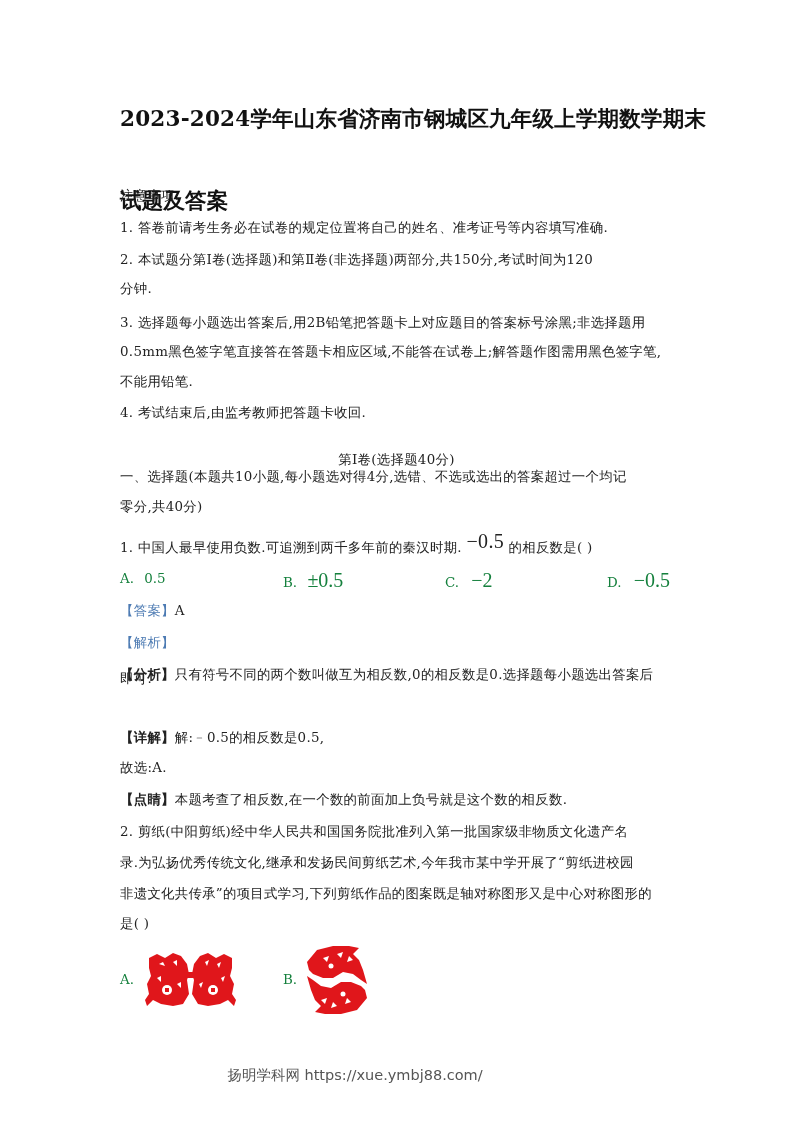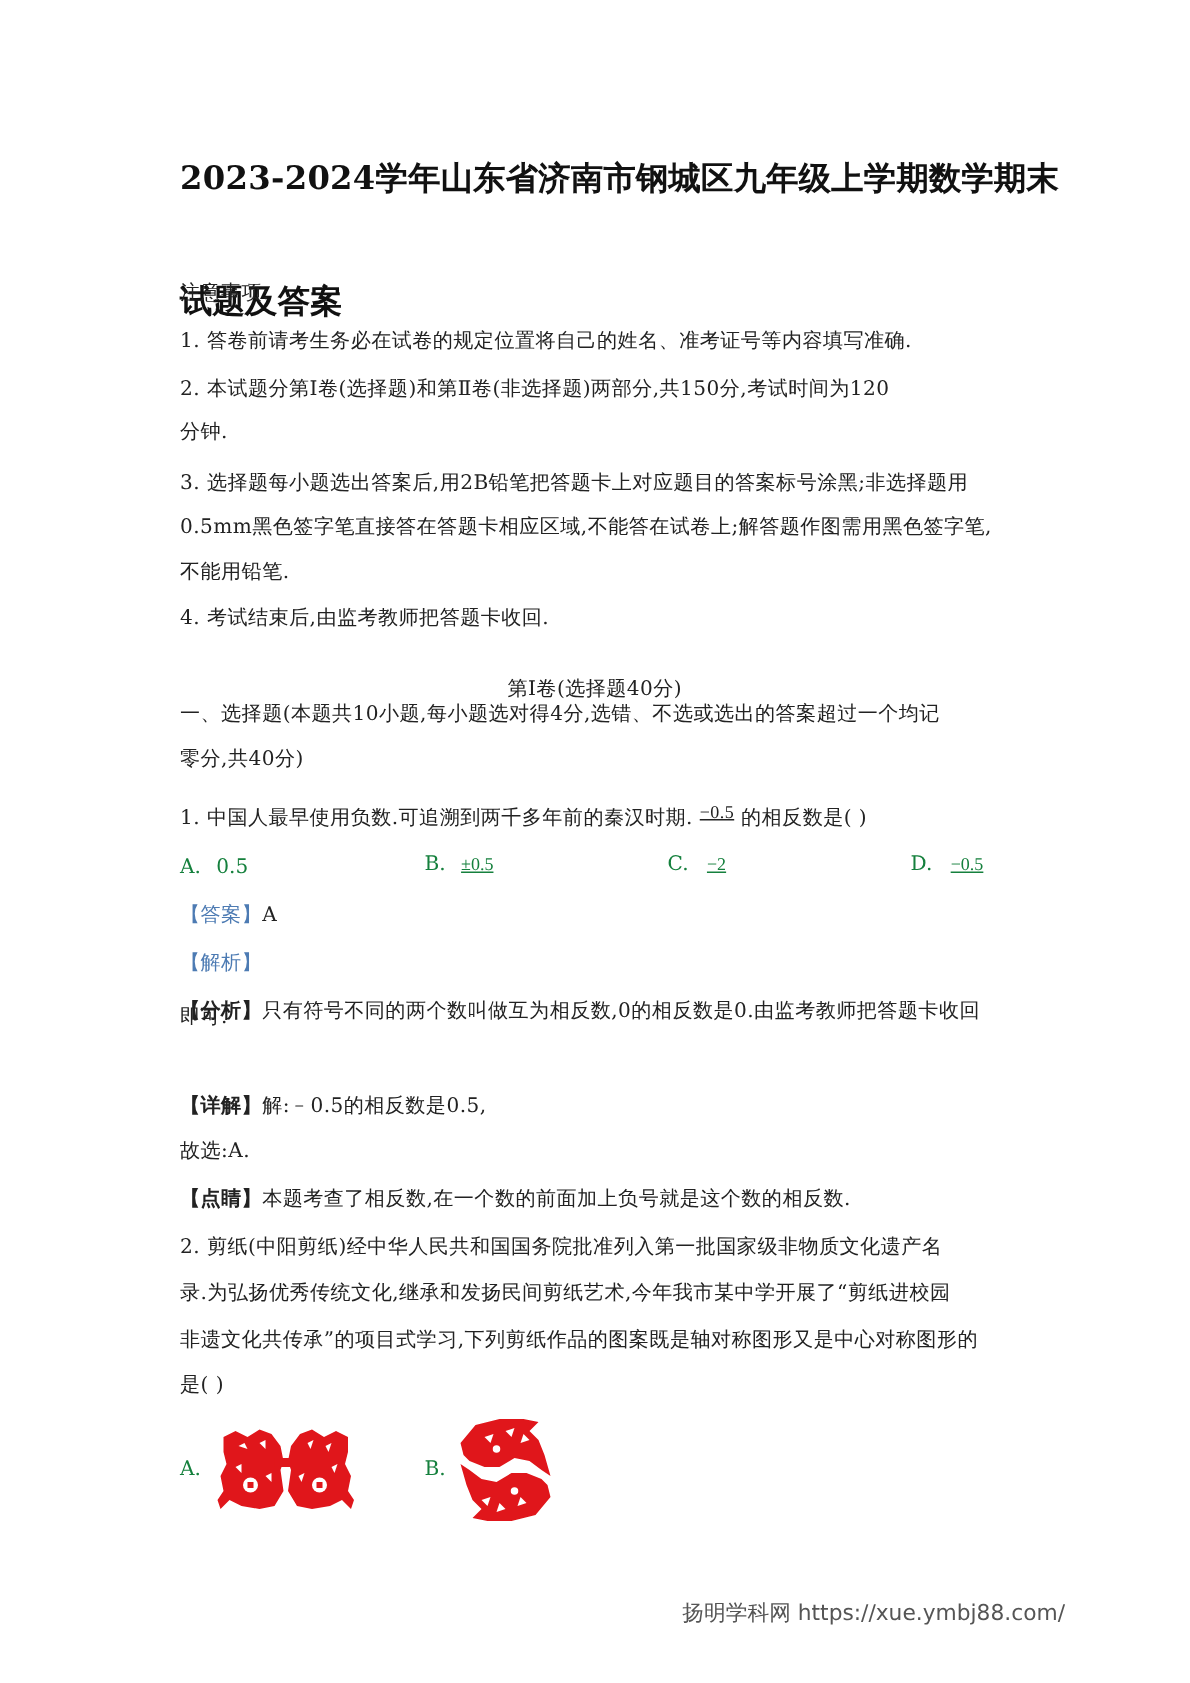--- a/index.html
+++ b/index.html
@@ -11,26 +11,26 @@
   .page { position: absolute; left: 0; top: 0; width: 793px; height: 1122px; }
   .abs { position: absolute; white-space: nowrap; }
   .title {
     left: 120px; font-weight: bold; font-size: 21.5px; letter-spacing: 0.2px;
     color: #111;
   }
   .line { left: 120px; font-size: 13.4px; line-height: 20px; color: #222; letter-spacing: 0.3px; }
   .center { left: 0; width: 793px; text-align: center; margin-top: 16px; }
   .blue { color: #4d7bb3; }
   .bracket { font-weight: bold; }
-  .math { font-family: "Liberation Serif", "DejaVu Serif", serif; font-size: 12px; text-decoration: underline; }
+  .math { font-family: "Liberation Serif", "DejaVu Serif", serif; font-size: 20px; }
   .math-sup { position: relative; top: -4px; }
   .opt { position: absolute; font-size: 13.4px; color: #15803d; }
   .figure { position: absolute; }
   .footer {
-    left: 0; width: 710px; text-align: right; top: 1066px;
+    left: 0; width: 710px; text-align: center; top: 1066px;
     font-family: "DejaVu Sans", "Liberation Sans", sans-serif;
     font-size: 14.5px; color: #555;
   }
 </style>
 </head>
 <body>
 
 <div class="page">
 
   <div class="abs title" style="top:104px;">2023-2024学年山东省济南市钢城区九年级上学期数学期末</div>
@@ -71,21 +71,21 @@
     <span>D.</span>
     <span class="math" style="margin-left:8px;">−0.5</span>
   </div>
 
   <div class="abs line" style="top:601px;">
     <span class="blue">【答案】</span><span>A</span>
   </div>
   <div class="abs line blue" style="top:633px;">【解析】</div>
 
   <div class="abs line" style="top:664px;">
-    <span class="bracket">【分析】</span><span>只有符号不同的两个数叫做互为相反数,0的相反数是0.由监考教师把答题卡收回</span>
+    <span class="bracket">【分析】</span><span>只有符号不同的两个数叫做互为相反数,0的相反数是0.选择题每小题选出答案后</span>
   </div>
   <div class="abs line" style="top:669px;">即可.</div>
 
   <div class="abs line" style="top:727px;">
     <span class="bracket">【详解】</span><span>解:﹣0.5的相反数是0.5,</span>
   </div>
   <div class="abs line" style="top:758px;">故选:A.</div>
   <div class="abs line" style="top:789px;">
     <span class="bracket">【点睛】</span><span>本题考查了相反数,在一个数的前面加上负号就是这个数的相反数.</span>
   </div>

